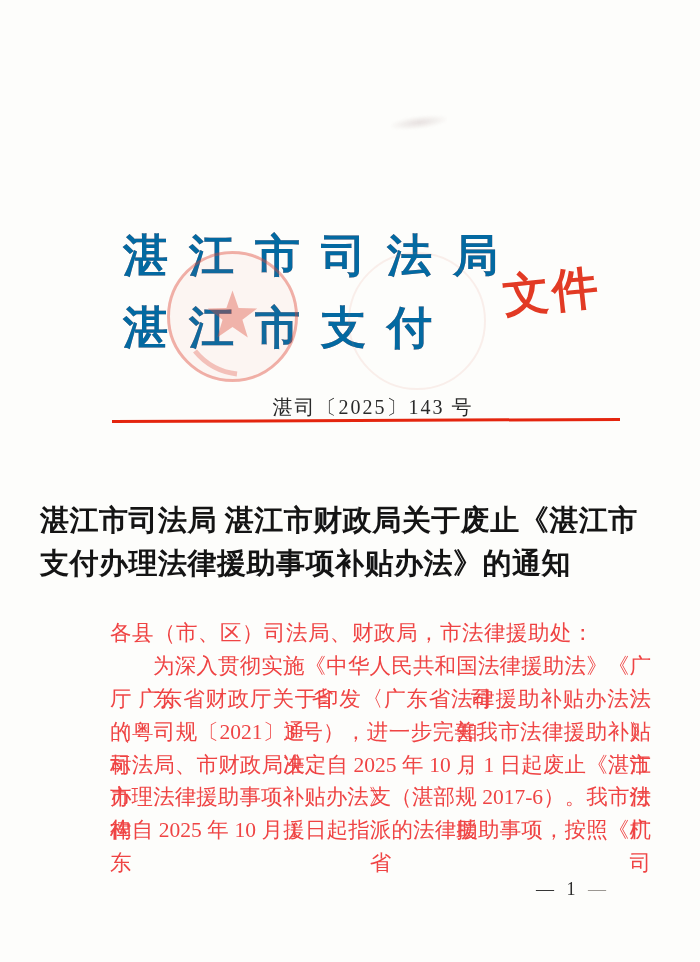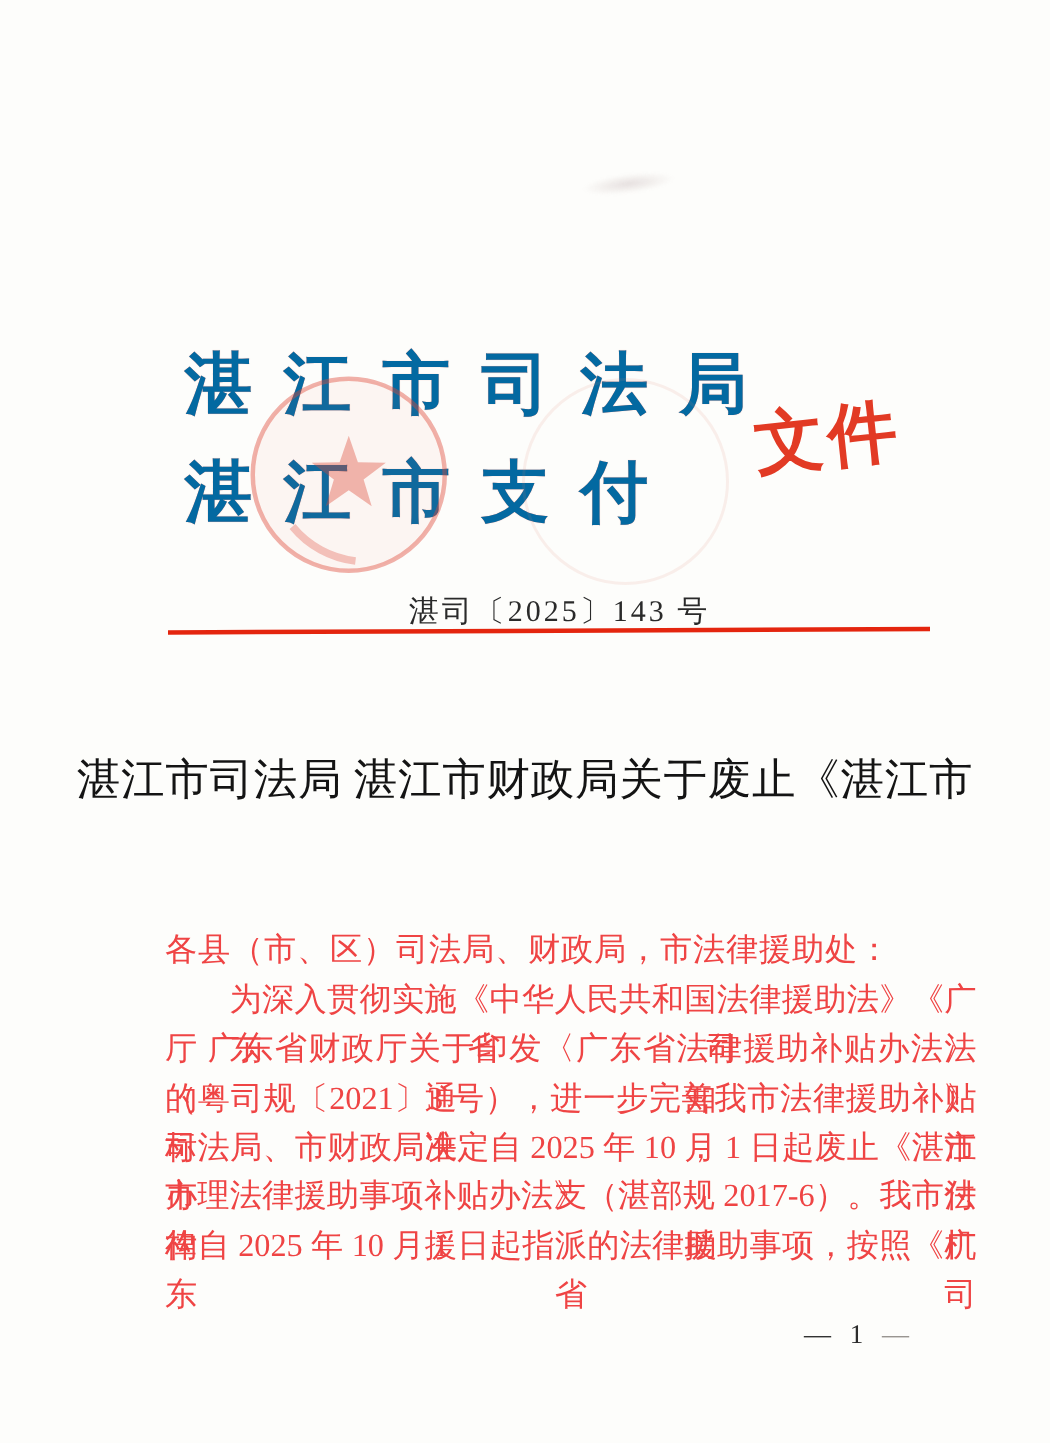--- a/index.html
+++ b/index.html
@@ -103,22 +103,21 @@
     background: #e4250e;
     transform: rotate(-0.25deg);
   }
 
   
   .doc-title {
     position: absolute;
     left: 40px;
     right: 40px;
     top: 499px;
-    text-align: center;
-    font-weight: 400;
+    font-weight: 700;
     font-size: 29px;
     line-height: 43px;
     color: #141414;
     letter-spacing: 0.5px;
   }
 
   
   .doc-body {
     position: absolute;
     left: 110px;
@@ -171,20 +170,21 @@
     <polygon points="67.5,41.5 73.6,59.1 92.2,59.5 77.4,70.7 82.8,88.5 67.5,77.9 52.2,88.5 57.6,70.7 42.8,59.5 61.4,59.1" fill="rgba(222,70,52,0.38)"></polygon>
     <path d="M 30 108 A 64 64 0 0 0 72 131" fill="none" stroke="rgba(222,70,52,0.30)" stroke-width="5" transform="translate(0,-6)"></path>
   </svg>
   <div class="seal-ghost"></div>
 
   <div class="doc-number">湛司〔2025〕143 号</div>
   <div class="red-rule"></div>
 
   <div class="doc-title">
     <div>湛江市司法局 湛江市财政局关于废止《湛江市</div>
+    <div>支付办理法律援助事项补贴办法》的通知</div>
   </div>
 
   <div class="doc-body">
     <div class="body-line">各县（市、区）司法局、财政局，市法律援助处：</div>
     <div class="body-line justify indent">为深入贯彻实施《中华人民共和国法律援助法》《广东省司法</div>
     <div class="body-line justify">厅 广东省财政厅关于印发〈广东省法律援助补贴办法〉的通知》</div>
     <div class="body-line justify">（粤司规〔2021〕3 号），进一步完善我市法律援助补贴标准，市</div>
     <div class="body-line justify">司法局、市财政局决定自 2025 年 10 月 1 日起废止《湛江市支付</div>
     <div class="body-line justify">办理法律援助事项补贴办法》（湛部规 2017-6）。我市法律援助机</div>
     <div class="body-line justify">构自 2025 年 10 月 1 日起指派的法律援助事项，按照《广东省司</div>

